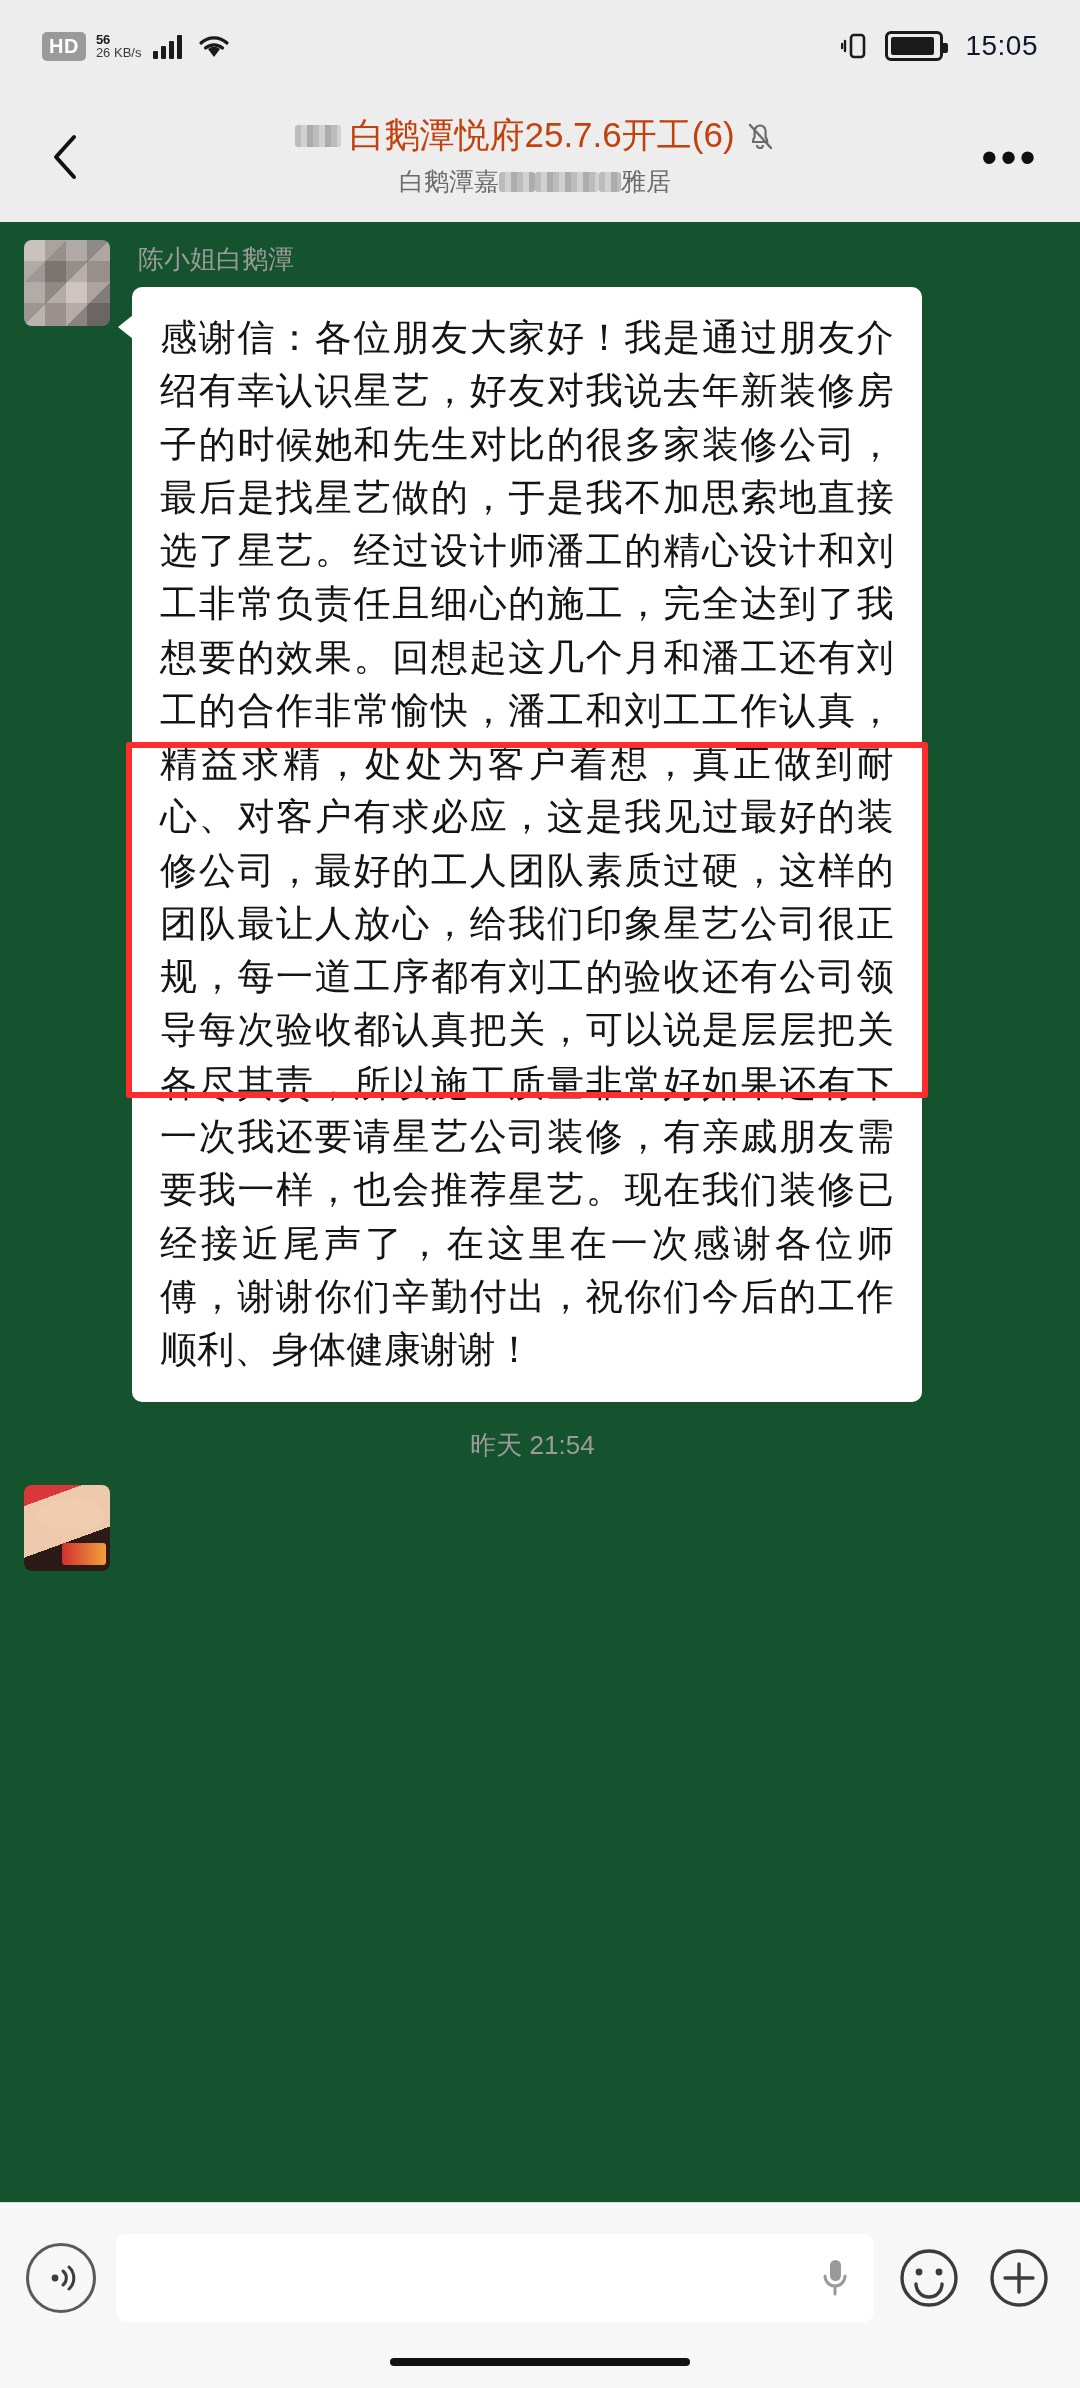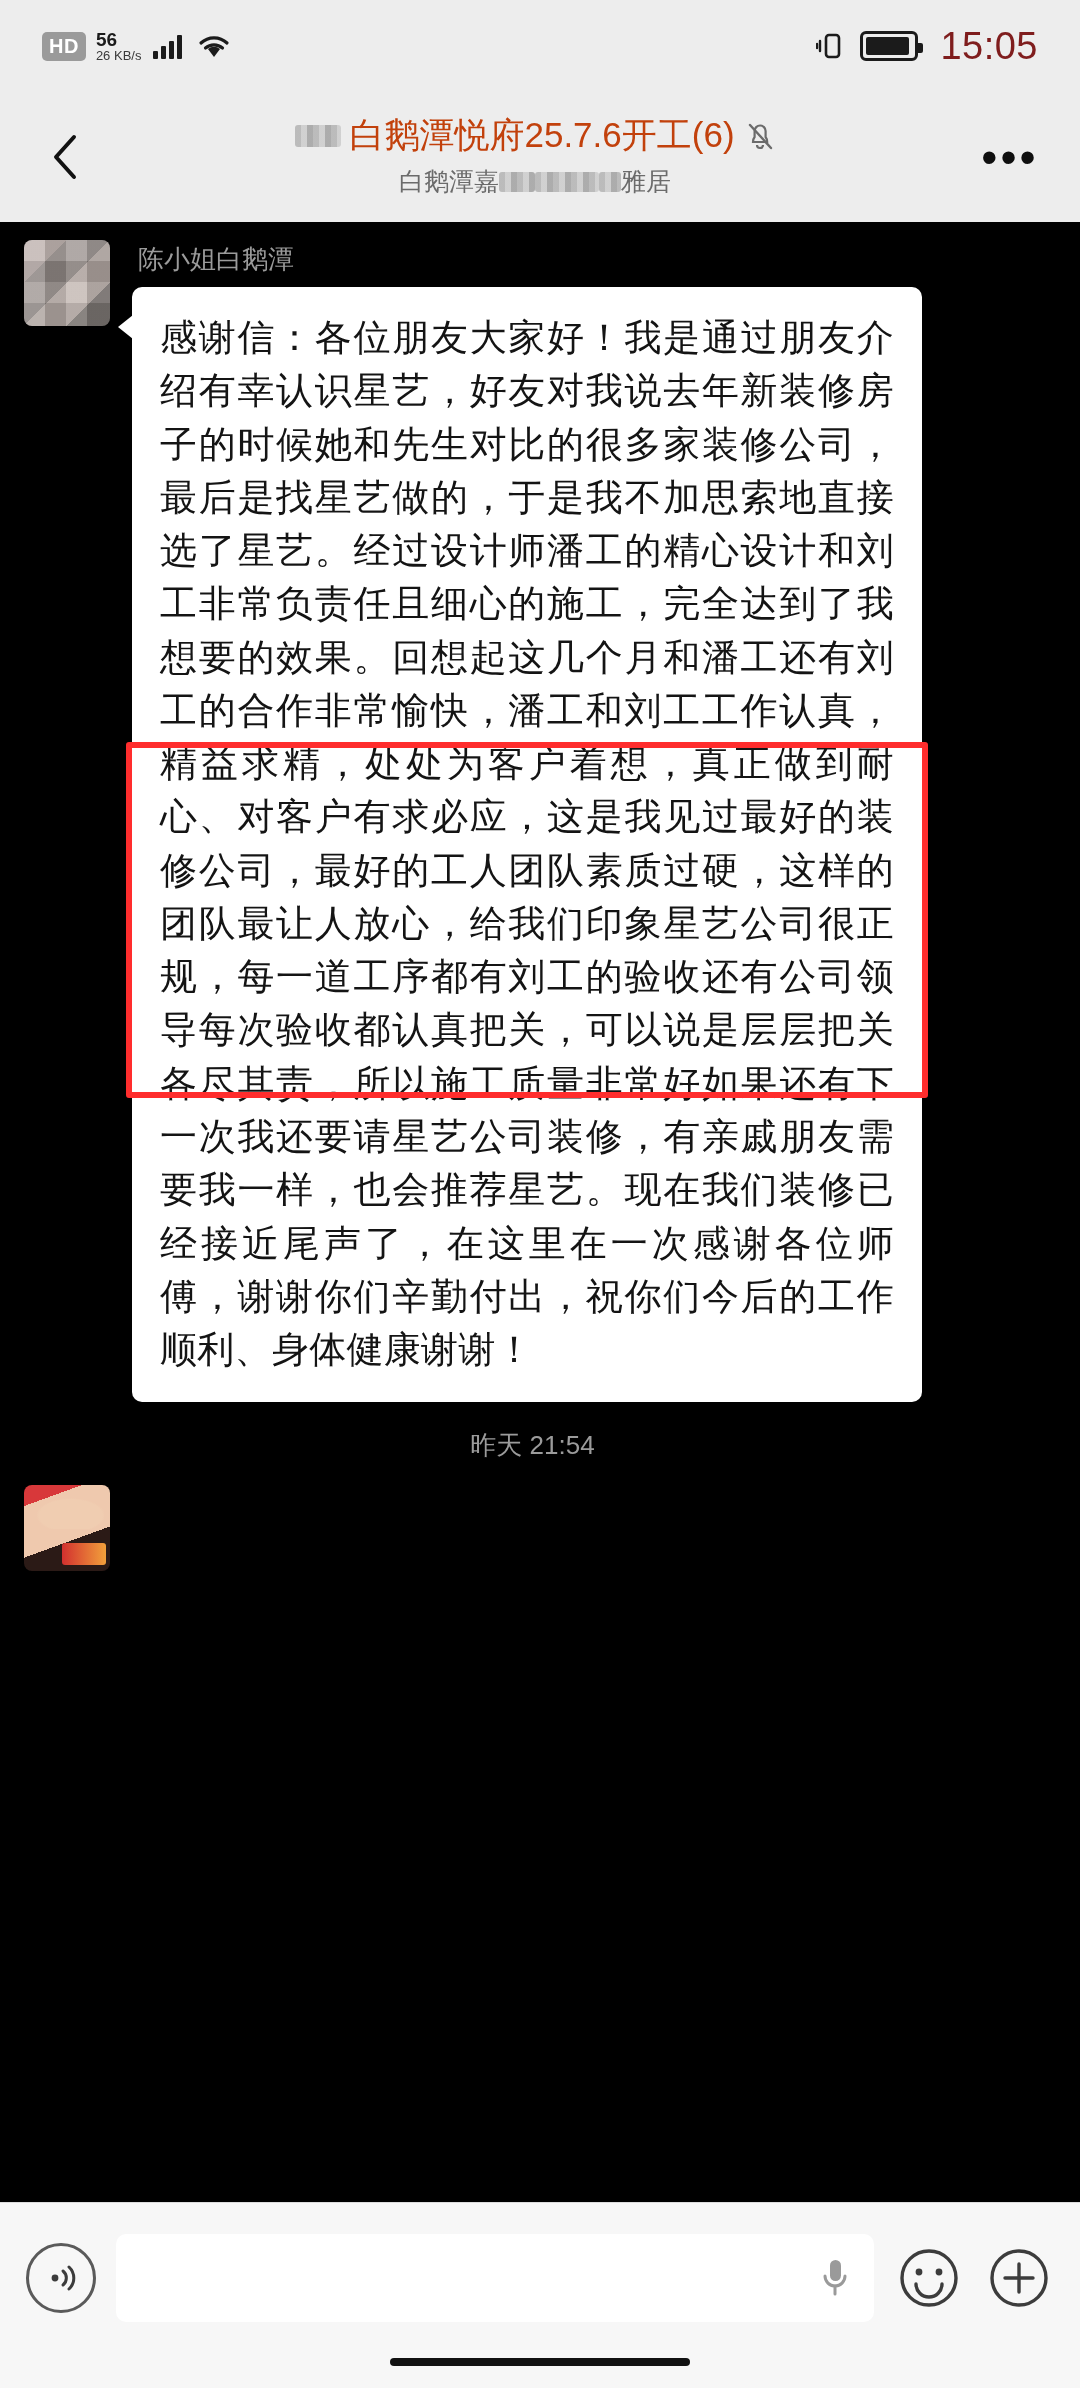--- a/index.html
+++ b/index.html
@@ -39,21 +39,21 @@
     padding: 3px 7px;
     letter-spacing: 0.5px;
   }
   .net-stack {
     display: flex;
     flex-direction: column;
     align-items: flex-start;
     line-height: 1;
     color: #1b1b1b;
   }
-  .net-stack .g { font-size: 19px; font-weight: bold; }
+  .net-stack .g { font-size: 13px; font-weight: bold; }
   .net-stack .kb { font-size: 13px; color: #3a3a3a; }
   .bars {
     display: flex;
     align-items: flex-end;
     gap: 3px;
     height: 26px;
     margin-left: 2px;
   }
   .bars i { width: 5px; background: #1b1b1b; display: block; border-radius: 1px; }
   .bars i:nth-child(1) { height: 8px; }
@@ -86,22 +86,22 @@
   .battery::after {
     content: "";
     position: absolute;
     right: -8px; top: 9px;
     width: 5px; height: 10px;
     background: #1b1b1b;
     border-radius: 0 2px 2px 0;
   }
   .battery .fill { background: #1b1b1b; height: 100%; width: 92%; border-radius: 2px; }
   .sb-time {
-    font-size: 38px;
-    color: #7f1d1d;
+    font-size: 28px;
+    color: #0f172a;
     letter-spacing: 0.5px;
     margin-left: 8px;
   }
 
   
   .navbar {
     flex: 0 0 130px;
     height: 130px;
     background: #ededed;
     display: flex;
@@ -159,21 +159,21 @@
     justify-content: center;
     font-size: 46px;
     color: #0f0f0f;
     letter-spacing: 3px;
     line-height: 0.4;
   }
 
   
   .chat {
     flex: 1 1 auto;
-    background: #000000;
+    background: #14532d;
     padding: 18px 0 10px 0;
     overflow: hidden;
     position: relative;
   }
   .msg-row {
     display: flex;
     align-items: flex-start;
     padding: 0 28px 0 24px;
     margin-bottom: 10px;
   }

